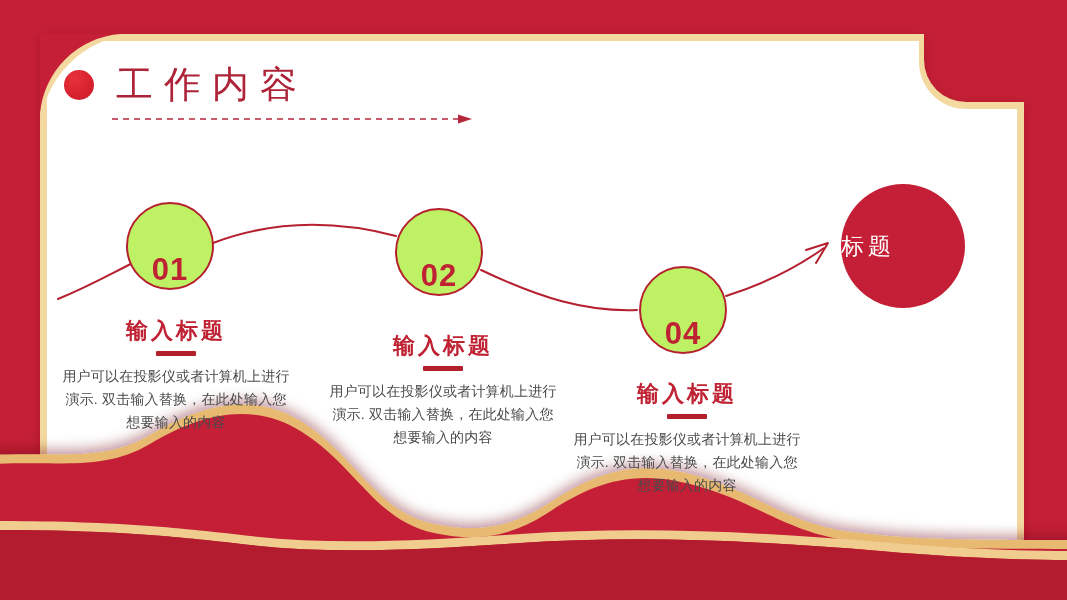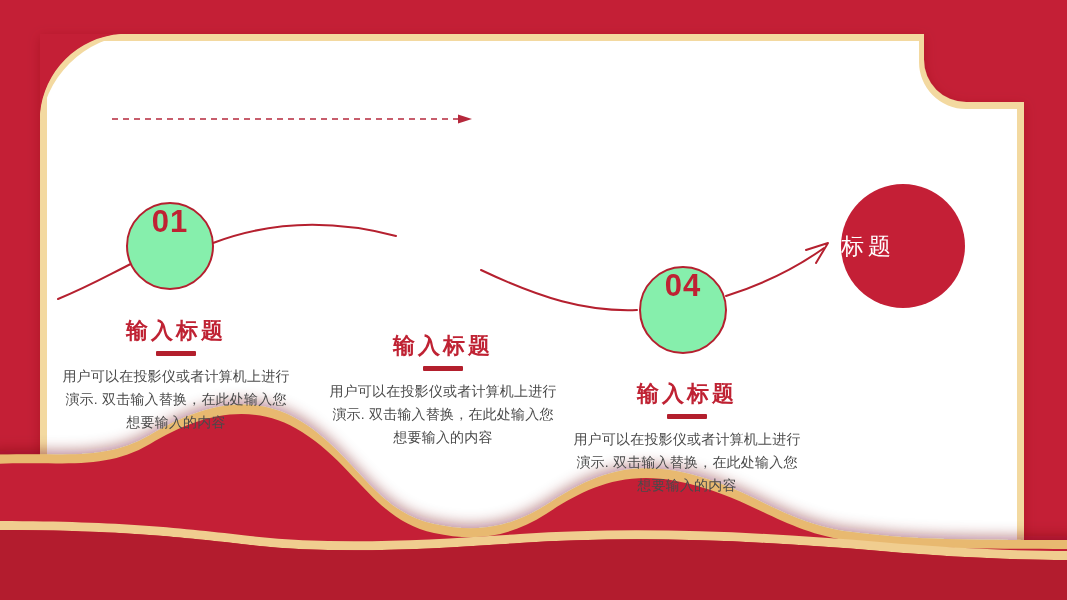--- a/index.html
+++ b/index.html
@@ -46,21 +46,21 @@
     margin:7px auto 9px auto; border-radius:1px;
   }
   .step-body {
     font-size:14px; color:#4a4a4a; line-height:1.62;
     letter-spacing:0.2px;
   }
 
   
   .num-circle {
     position:absolute; border:2px solid #b5202f; border-radius:50%;
-    background:#86efac; display:flex; align-items:flex-start; justify-content:center;
+    background:#bef264; display:flex; align-items:flex-end; justify-content:center;
   }
   .num-circle span {
     font-size:31px; font-weight:bold; color:#bf2233; letter-spacing:1px;
   }
 
   
   .end-circle {
     position:absolute; border-radius:50%;
     background:#c41f36; display:flex; align-items:center; 
   }
@@ -142,40 +142,47 @@
              C 180,537 120,530 -10,530 Z" fill="#f0cd8f"></path>
 
     <path d="M -10,530
              C 120,530 180,537 250,545
              C 330,554 420,550 520,543
              C 640,535 760,541 880,551
              C 960,558 1020,560 1077,560
              L 1077,600 L -10,600 Z" fill="#b31c2e"></path>
   </svg>
 
+  <div class="title-row">
+    <div class="title-dot"></div>
+    <div class="title-text">工作内容</div>
+  </div>
 
   <svg class="flow-svg" viewBox="0 0 1067 600">
     <line x1="112" y1="119" x2="460" y2="119" stroke="#b5283c" stroke-width="1.6" stroke-dasharray="6 5"></line>
     <path d="M 458,114.5 L 472,119 L 458,123.5 Z" fill="#b5283c"></path>
   </svg>
 
   <svg class="flow-svg" viewBox="0 0 1067 600">
 
     <path d="M 58,299 C 92,285 112,273 133,263" fill="none" stroke="#b5202f" stroke-width="2" stroke-linecap="round"></path>
 
     <path d="M 213,243 C 268,222 330,219 396,236" fill="none" stroke="#b5202f" stroke-width="2" stroke-linecap="round"></path>
 
     <path d="M 481,270 C 540,298 586,312 637,310" fill="none" stroke="#b5202f" stroke-width="2" stroke-linecap="round"></path>
 
     <path d="M 726,296 C 764,284 796,268 824,248" fill="none" stroke="#b5202f" stroke-width="2" stroke-linecap="round"></path>
     <path d="M 806,250 L 828,243 L 816,263" fill="none" stroke="#b5202f" stroke-width="2" stroke-linecap="round" stroke-linejoin="round"></path>
   </svg>
 
   <div class="num-circle" style="left:126px; top:202px; width:88px; height:88px;">
     <span>01</span>
+  </div>
+  <div class="num-circle" style="left:395px; top:208px; width:88px; height:88px;">
+    <span>02</span>
   </div>
   <div class="num-circle" style="left:639px; top:266px; width:88px; height:88px;">
     <span>04</span>
   </div>
 
   <div class="end-circle" style="left:841px; top:184px; width:124px; height:124px;">
     <span>标题</span>
   </div>
 
   <div class="step" style="left:61px; top:318px;">

